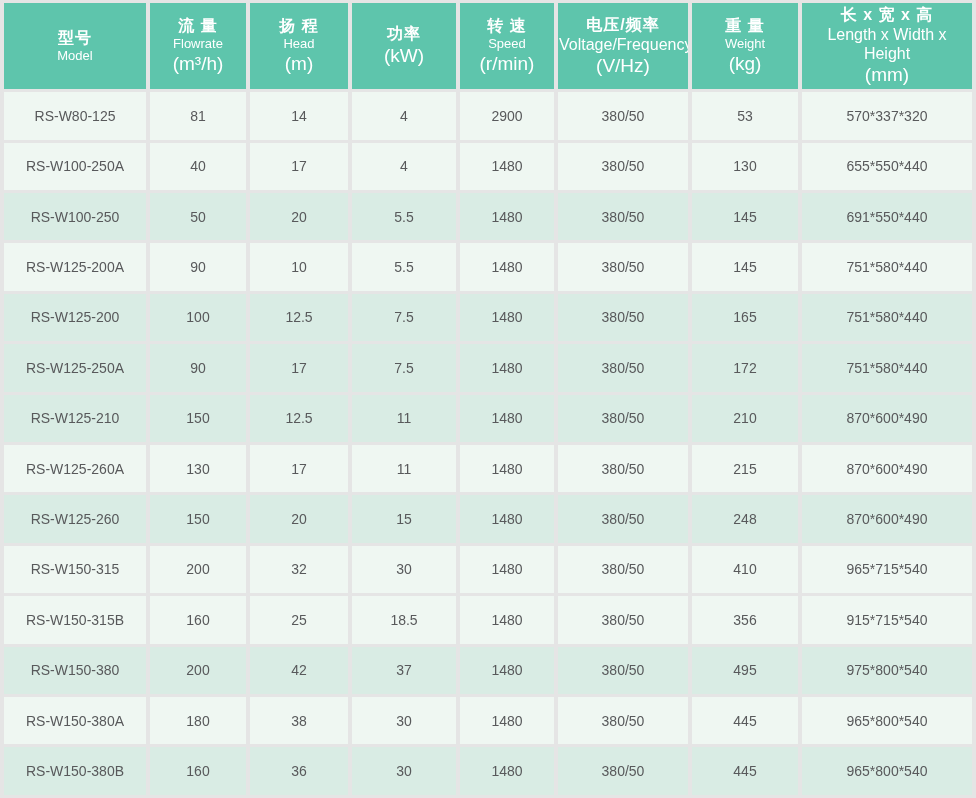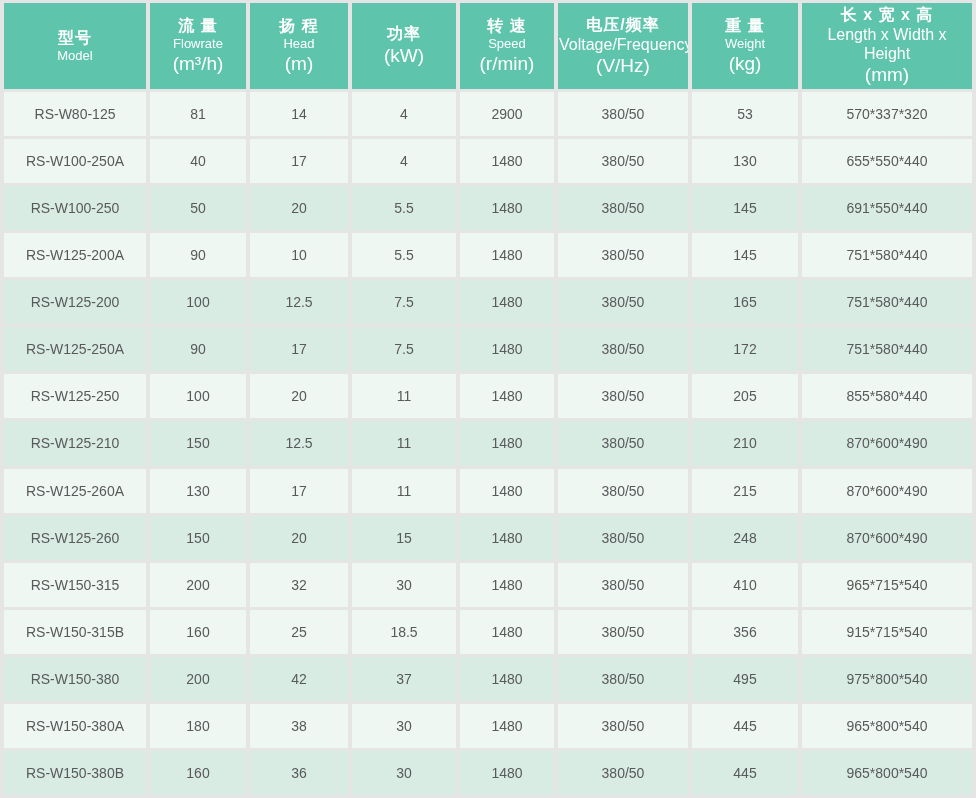--- a/index.html
+++ b/index.html
@@ -178,30 +178,20 @@
         <tr class="dark">
           <td class="model">RS-W125-250A</td>
           <td>90</td>
           <td>17</td>
           <td>7.5</td>
           <td>1480</td>
           <td>380/50</td>
           <td>172</td>
           <td>751*580*440</td>
         </tr>
-        <tr class="light">
-          <td class="model">RS-W125-250</td>
-          <td>100</td>
-          <td>20</td>
-          <td>11</td>
-          <td>1480</td>
-          <td>380/50</td>
-          <td>205</td>
-          <td>855*580*440</td>
-        </tr>
         <tr class="dark">
           <td class="model">RS-W125-210</td>
           <td>150</td>
           <td>12.5</td>
           <td>11</td>
           <td>1480</td>
           <td>380/50</td>
           <td>210</td>
           <td>870*600*490</td>
         </tr>

